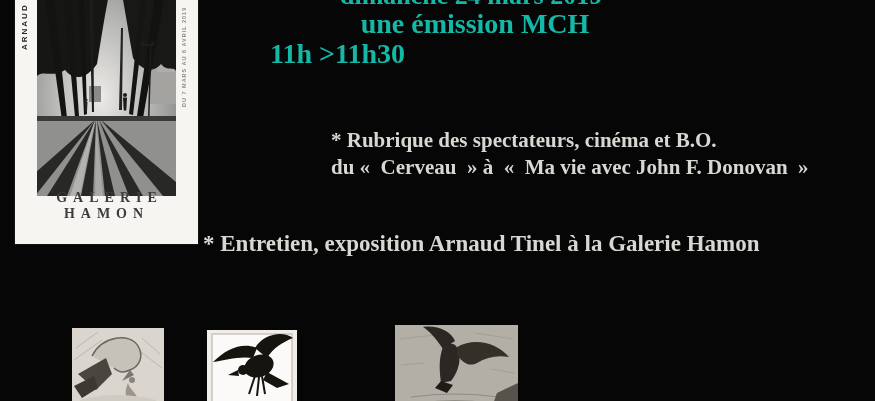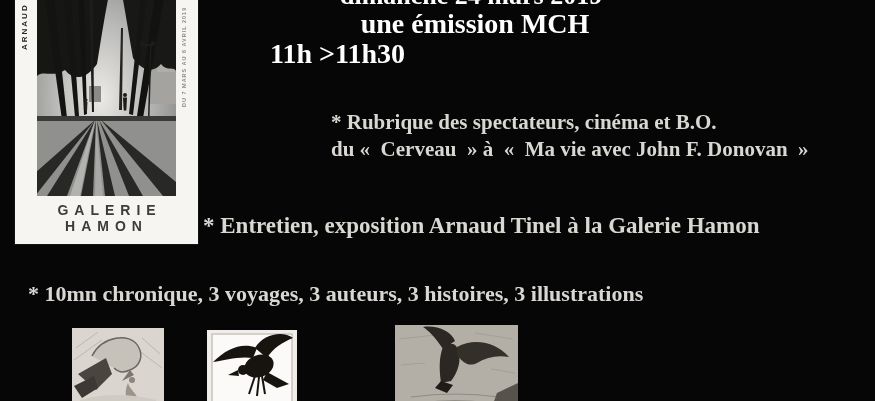--- a/index.html
+++ b/index.html
@@ -2,43 +2,43 @@
 <html><head>
 <meta charset="utf-8">
 <style>
   html,body{margin:0;padding:0;background:#060606;}
   #stage{
     position:relative;width:875px;height:401px;overflow:hidden;
     background:#060606;font-family:"Liberation Serif",serif;
   }
   .abs{position:absolute;}
   .txt{white-space:pre;line-height:1.15;}
-  .orange{color:#ffffff;font-weight:bold;}
-  .light{color:#d9d7d2;font-weight:bold;}
+  .orange{color:#14b8a6;font-weight:bold;}
+  .light{color:#d9d7d2;font-weight:bold;margin-top:18px;}
   
   #poster{
     left:15px;top:-30px;width:183px;height:274px;
     background:#f7f5f2;box-shadow:0 0 0 1px #141414;
   }
   .vert{
     writing-mode:vertical-rl;transform:rotate(180deg);
     font-family:"Liberation Sans",sans-serif;text-align:center;
   }
   #artist-vert{
     left:5px;top:28px;width:13px;height:58px;
     font-size:8px;font-weight:bold;letter-spacing:2px;color:#262626;
   }
   #dates-vert{
     left:166px;top:30px;width:11px;height:113px;
     font-size:5.5px;letter-spacing:1px;color:#8f8d8a;font-weight:bold;
   }
   #photo-wrap{left:22px;top:0;width:139px;height:226px;}
   #gallery-name{
-    left:0;top:232px;width:183px;text-align:center;
-    font-family:Liberation Sans, sans-serif;font-size:14px;font-weight:bold;
+    left:0;top:220px;width:183px;text-align:center;
+    font-family:Liberation Serif, serif;font-size:14px;font-weight:bold;
     letter-spacing:6px;color:#3c3c3c;text-indent:6px;
   }
   
   #date-partial{left:340px;top:-19px;font-size:26px;}
   #show-line{left:270px;top:8px;width:410px;text-align:center;font-size:28px;}
   #time-line{left:270px;top:38px;width:395px;text-align:left;font-size:28px;}
   
   #rubrique-1{left:331px;top:110px;font-size:21px;}
   #rubrique-2{left:331px;top:137px;font-size:21px;}
   #entretien{left:203px;top:213px;font-size:23px;}
@@ -118,21 +118,20 @@
     <div id="gallery-name" class="abs">GALERIE HAMON</div>
   </div>
 
   <div id="date-partial" class="abs txt orange">dimanche 24 mars 2019</div>
   <div id="show-line" class="abs txt orange">une émission MCH</div>
   <div id="time-line" class="abs txt orange">11h &gt;11h30</div>
 
   <div id="rubrique-1" class="abs txt light">* Rubrique des spectateurs, cinéma et B.O.</div>
   <div id="entretien" class="abs txt light">* Entretien, exposition Arnaud Tinel à la Galerie Hamon</div>
   <div id="rubrique-2" class="abs txt light">du «  Cerveau  » à  «  Ma vie avec John F. Donovan  »</div>
-  <div id="chronique" class="abs txt light">* 10mn chronique, 3 voyages, 3 auteurs, 3 histoires, 3 illustrations</div>
 
   <div id="illus-1" class="abs illus">
     <svg viewBox="0 0 92 90">
       <rect width="92" height="90" fill="#dad6cf"></rect>
       <g stroke="#bcb7ae" stroke-width="1">
         <line x1="4" y1="20" x2="26" y2="4"></line>
           <line x1="2" y1="32" x2="30" y2="12"></line>
         <line x1="70" y1="10" x2="88" y2="26"></line>
           <line x1="66" y1="22" x2="90" y2="40"></line>
       </g>

